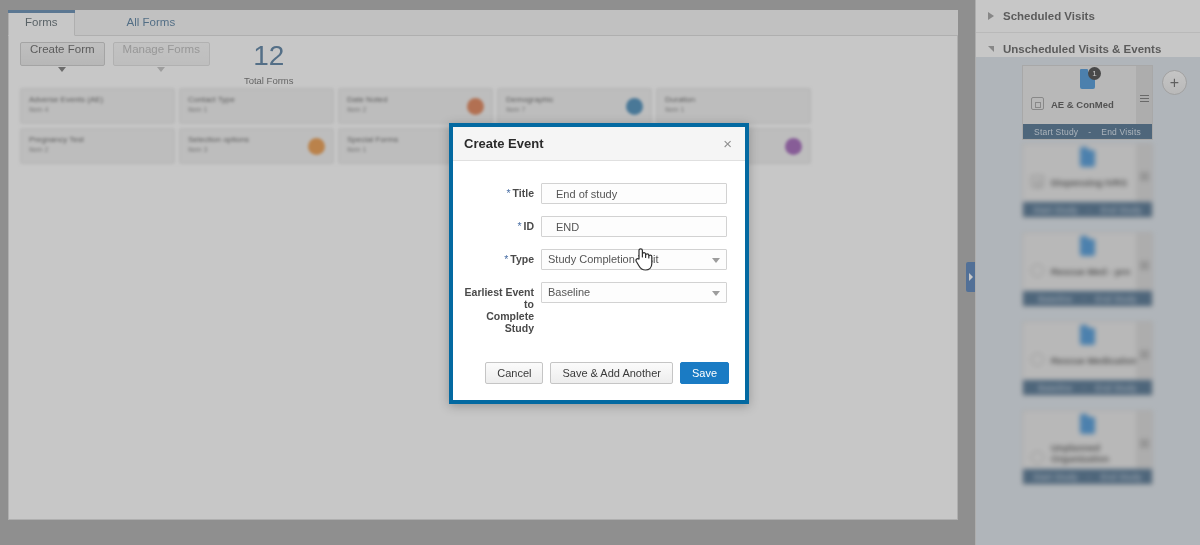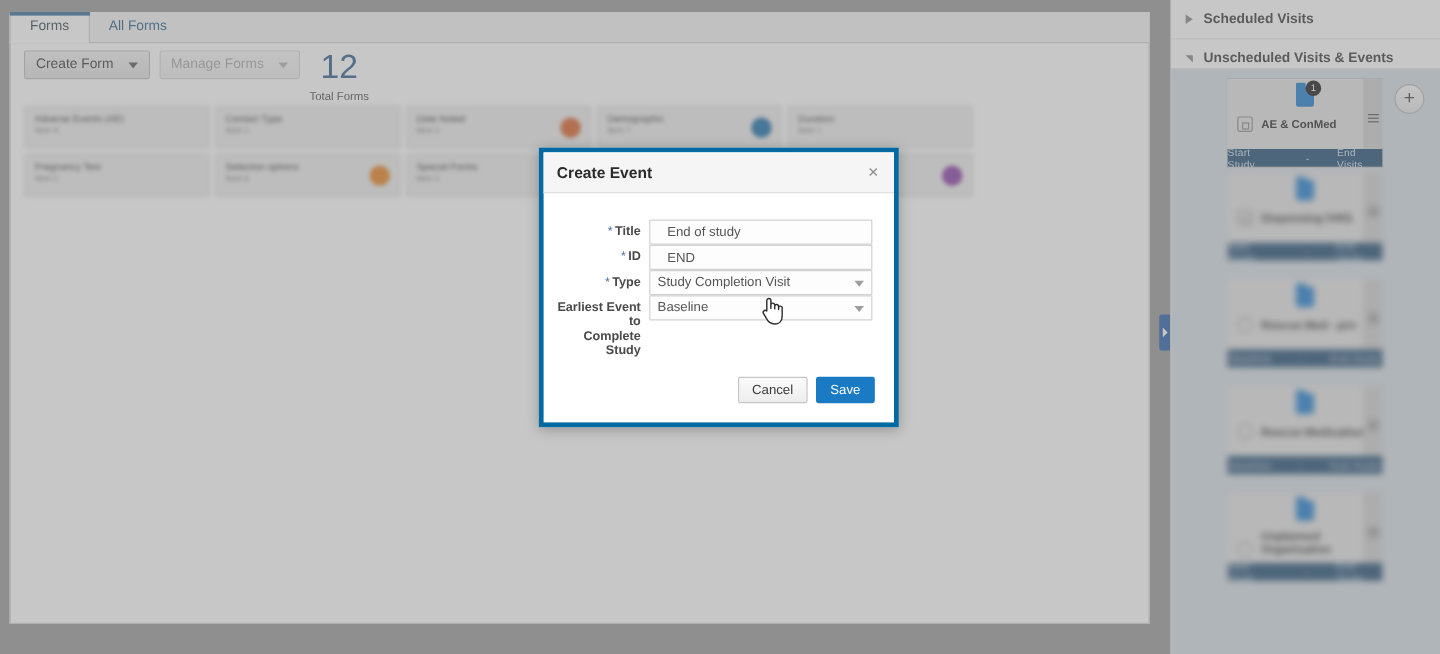--- a/index.html
+++ b/index.html
@@ -36,20 +36,21 @@
 
   
   .tabstrip {
     position: absolute;
     left: 8px; top: 10px;
     width: 950px; height: 26px;
     display: flex;
     align-items: flex-end;
     background: #f4f4f4;
     border-bottom: 1px solid #d4d4d4;
+    gap: 36px;
   }
   .tab {
     position: relative;
     padding: 4px 16px 5px 16px;
     font-size: 11.5px;
     color: #2b5d87;
     background: transparent;
     cursor: pointer;
     line-height: 15px;
     white-space: nowrap;
@@ -83,36 +84,38 @@
     gap: 12px;
     height: 24px;
     padding: 0 9px;
     font-size: 11.5px;
     color: #3a3a3a;
     background: linear-gradient(#f2f2f2,#e2e2e2);
     border: 1px solid #c0c0c0;
     border-radius: 2px;
     cursor: pointer;
     white-space: nowrap;
+    flex-direction: column;
   }
   .btn-dd.disabled {
     color: #a8a8a8;
     background: linear-gradient(#f7f7f7,#eeeeee);
     border-color: #d8d8d8;
     cursor: default;
   }
   .caret {
     width: 0; height: 0;
     border-left: 4px solid transparent;
     border-right: 4px solid transparent;
     border-top: 5px solid #5a5a5a;
   }
   .btn-dd.disabled .caret { border-top-color: #b5b5b5; }
 
   .total-block {
+    margin-left: 26px;
     text-align: center;
     line-height: 1;
   }
   .total-num {
     font-size: 28px;
     color: #2e5f8a;
     font-weight: 400;
     display: block;
   }
   .total-label {
@@ -308,21 +311,21 @@
     box-shadow: 0 3px 0 #555, 0 6px 0 #555;
   }
   .vc-band {
     height: 15px;
     background: #244f75;
     color: #cddcea;
     font-size: 8.5px;
     display: flex;
     align-items: center;
     justify-content: center;
-    gap: 23px;
+    gap: 10px;
     letter-spacing: .2px;
   }
   .visit-card.blurred { filter: blur(2.6px); }
 
   
   .collapse-handle {
     position: absolute;
     left: 966px; top: 262px;
     width: 9px; height: 30px;
     background: #2a62a8;
@@ -375,20 +378,21 @@
     cursor: pointer;
     line-height: 1;
     padding: 2px 2px;
   }
   .modal-body {
     padding: 22px 18px 4px 10px;
   }
   .field {
     display: flex;
     align-items: flex-start;
+    margin-bottom: 12px;
   }
   .f-label {
     width: 78px;
     text-align: right;
     padding-right: 7px;
     padding-top: 4px;
     font-size: 10.5px;
     color: #4a4a4a;
     font-weight: bold;
     line-height: 12px;
@@ -705,20 +709,21 @@
         </div>
         <div class="f-select">
           <span>Baseline</span>
           <i class="sel-caret"></i>
         </div>
       </div>
     </div>
 
     <div class="modal-foot">
       <button class="mbtn">Cancel</button>
+      <button class="mbtn">Save &amp; Add Another</button>
       <button class="mbtn primary">Save</button>
     </div>
   </div>
 
   <svg class="hand-cursor" viewBox="0 0 22 26">
     <path d="M7 14 L7 5.5 a1.7 1.7 0 0 1 3.4 0 L10.4 12 L10.4 9.2
              a1.6 1.6 0 0 1 3.2 0 L13.6 12.4 L13.6 10.4
              a1.6 1.6 0 0 1 3.2 0 L16.8 13 L16.8 11.6
              a1.5 1.5 0 0 1 3 0 L19.8 18.5 c0 4-2.6 6.5-6.3 6.5
              c-3.6 0-5.2-1.6-6.6-4.2 L4.2 16.2 a1.7 1.7 0 0 1 2.6-2.1 Z" fill="#ffffff" stroke="#303030" stroke-width="1.2" stroke-linejoin="round"></path>

